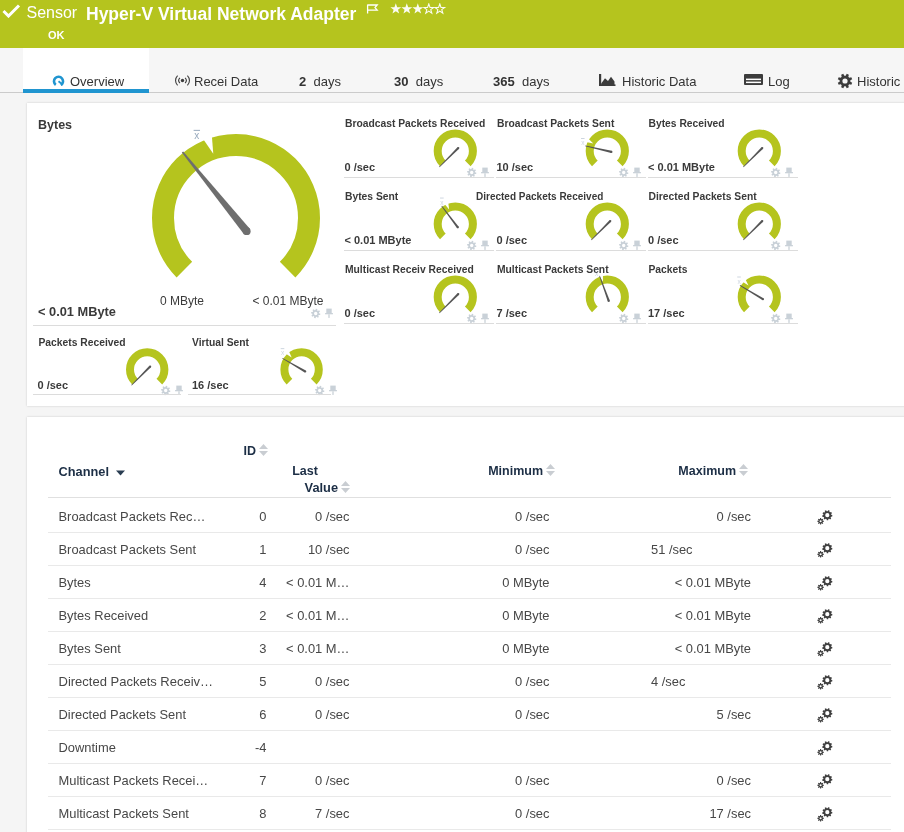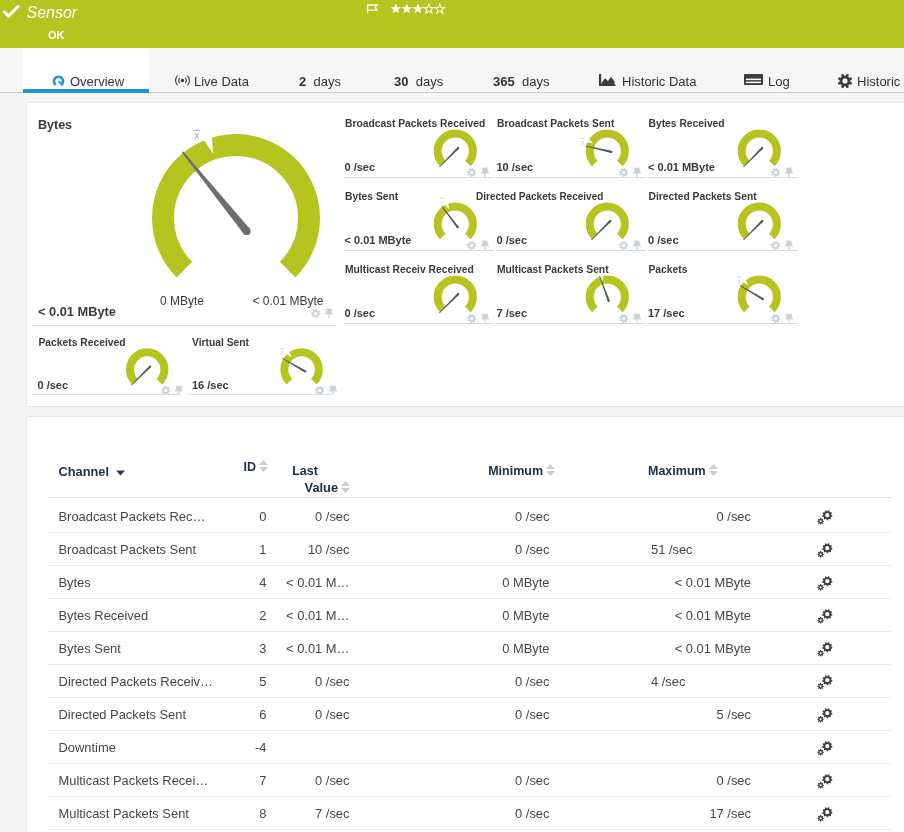--- a/index.html
+++ b/index.html
@@ -3,21 +3,22 @@
 *{margin:0;padding:0;box-sizing:border-box}
 html,body{width:904px;height:832px;overflow:hidden;background:#f5f5f5;font-family:"Liberation Sans",sans-serif}
 .abs{position:absolute}
 .b{font-weight:bold}
 </style></head><body>
 <div class="abs" style="left:0;top:0;width:904px;height:832px">
 <div class="abs" style="left:0;top:0;width:904px;height:48px;background:#b5c41e"></div>
 <svg class="abs" style="left:2px;top:4px" width="19" height="14" viewBox="0 0 19 14">
       <polyline points="1.5,7 6.5,12 17,1.5" fill="none" stroke="#ffffff" stroke-width="3"></polyline>
     </svg>
-<div class="abs" style="left:26.5px;top:4px;font-size:16px;font-style:italic;color:#fff">Sensor</div>
+<div class="abs" style="left:26.5px;top:4px;font-size:16px;color:#fff">Sensor</div>
+<div class="abs b" style="left:86px;top:3.5px;font-size:17.5px;color:#fff">Hyper-V Virtual Network Adapter</div>
 <svg class="abs" style="left:366px;top:4px" width="13" height="10" viewBox="0 0 13 10">
       <path d="M1.6 0.5 V9.5 M1.6 1 H11.2 L9 3.6 L11.2 6.2 H1.6" fill="none" stroke="#fff" stroke-width="1.3"></path>
     </svg>
 <svg class="abs" style="left:390px;top:3px" width="58" height="13" viewBox="0 0 58 13">
       <polygon points="5.8,0.3 4.45,4.14 0.38,4.24 3.61,6.71 2.45,10.61 5.8,8.3 9.15,10.61 7.99,6.71 11.22,4.24 7.15,4.14" fill="#ffffff" opacity="0.95"></polygon>
       <polygon points="16.8,0.3 15.45,4.14 11.38,4.24 14.61,6.71 13.45,10.61 16.8,8.3 20.15,10.61 18.99,6.71 22.22,4.24 18.15,4.14" fill="#ffffff" opacity="0.95"></polygon>
       <polygon points="27.8,0.3 26.45,4.14 22.38,4.24 25.61,6.71 24.45,10.61 27.8,8.3 31.15,10.61 29.99,6.71 33.22,4.24 29.15,4.14" fill="#ffffff" opacity="0.95"></polygon>
       <polygon points="38.8,0.9 37.6,4.34 33.95,4.42 36.85,6.63 35.8,10.13 38.8,8.05 41.8,10.13 40.75,6.63 43.65,4.42 40,4.34" fill="none" stroke="#ffffff" stroke-width="1.1" opacity="0.95"></polygon>
       <polygon points="49.8,0.9 48.6,4.34 44.95,4.42 47.85,6.63 46.8,10.13 49.8,8.05 52.8,10.13 51.75,6.63 54.65,4.42 51,4.34" fill="none" stroke="#ffffff" stroke-width="1.1" opacity="0.95"></polygon>
     </svg>
@@ -28,21 +29,21 @@
 <svg class="abs" style="left:51.5px;top:74.5px" width="14" height="11" viewBox="0 0 14 11">
       <path d="M 3.79 9.89 A 4.5 4.5 0 1 1 8.88 10.12" fill="none" stroke="#2095d0" stroke-width="2.6"></path>
       <line x1="6.5" y1="6.3" x2="10.9" y2="9.8" stroke="#2095d0" stroke-width="1.8"></line>
     </svg>
 <div class="abs" style="left:70px;top:74px;font-size:13px;color:#333">Overview</div>
 <svg class="abs" style="left:174px;top:74px" width="17" height="13" viewBox="0 0 17 13">
       <circle cx="8.5" cy="6.5" r="1.7" fill="#3c3c3c"></circle>
       <path d="M 5.9 3.9 A 3.7 3.7 0 0 0 5.9 9.1 M 11.1 3.9 A 3.7 3.7 0 0 1 11.1 9.1" fill="none" stroke="#3c3c3c" stroke-width="1.1"></path>
       <path d="M 3.6 1.6 A 6.9 6.9 0 0 0 3.6 11.4 M 13.4 1.6 A 6.9 6.9 0 0 1 13.4 11.4" fill="none" stroke="#3c3c3c" stroke-width="1.1"></path>
     </svg>
-<div class="abs" style="left:194px;top:74px;font-size:13px;color:#333">Live Data</div>
+<div class="abs" style="left:194px;top:74px;font-size:13px;color:#333">Recei Data</div>
 <div class="abs" style="left:299px;top:74px;font-size:13px;color:#333"><b>2</b>&nbsp; days</div>
 <div class="abs" style="left:394px;top:74px;font-size:13px;color:#333"><b>30</b>&nbsp; days</div>
 <div class="abs" style="left:493px;top:74px;font-size:13px;color:#333"><b>365</b>&nbsp; days</div>
 <svg class="abs" style="left:598.5px;top:73.5px" width="18" height="12" viewBox="0 0 18 12">
       <rect x="0" y="0" width="2.2" height="12" fill="#3c3c3c"></rect>
       <rect x="0" y="10.4" width="16.5" height="1.6" fill="#3c3c3c"></rect>
       <polygon points="2.2,11 2.2,9.5 6,4.2 9,7 12,2.8 15.5,7.5 15.5,11" fill="#3c3c3c"></polygon>
     </svg>
 <div class="abs" style="left:622px;top:74px;font-size:13px;color:#333">Historic Data</div>
 <svg class="abs" style="left:744px;top:74px" width="19" height="11" viewBox="0 0 19 11">
@@ -277,34 +278,34 @@
         <rect x="15.3" y="0.6" width="5.4" height="4.4"></rect>
         <rect x="14.1" y="5" width="7.8" height="1.3"></rect>
         <rect x="17.35" y="6.3" width="1.3" height="3.6"></rect>
       </g>
     </svg>
 <div class="abs" style="left:187.5px;top:394px;width:143.5px;height:1px;background:#dcdcdc"></div>
 <div class="abs" style="left:27px;top:417px;width:880px;height:420px;background:#fff;box-shadow:0 0 2px rgba(0,0,0,0.18)"></div>
 <div class="abs b" style="left:58.5px;top:464px;font-size:12.8px;color:#1c2e45">Channel <svg width="9" height="6" viewBox="0 0 9 6" style="margin-left:3px">
         <polygon points="0,0.5 9,0.5 4.5,5.5" fill="#2a3d52"></polygon>
       </svg></div>
-<div class="abs b" style="left:168px;top:460px;width:100px;text-align:right;font-size:12.5px;color:#1c2e45">ID<svg width="9" height="12" viewBox="0 0 9 12" style="vertical-align:-1px;margin-left:3px">
+<div class="abs b" style="left:168px;top:444px;width:100px;text-align:right;font-size:12.5px;color:#1c2e45">ID<svg width="9" height="12" viewBox="0 0 9 12" style="vertical-align:-1px;margin-left:3px">
         <polygon points="4.5,0 9,5 0,5" fill="#c9cdd2"></polygon>
         <polygon points="4.5,12 9,7 0,7" fill="#c9cdd2"></polygon>
       </svg></div>
 <div class="abs b" style="left:255px;top:464px;width:100px;text-align:center;font-size:12.5px;color:#1c2e45">Last</div>
 <div class="abs b" style="left:250px;top:479.5px;width:100px;text-align:right;font-size:12.8px;color:#1c2e45">Value<svg width="9" height="12" viewBox="0 0 9 12" style="vertical-align:-1px;margin-left:3px">
         <polygon points="4.5,0 9,5 0,5" fill="#c9cdd2"></polygon>
         <polygon points="4.5,12 9,7 0,7" fill="#c9cdd2"></polygon>
       </svg></div>
 <div class="abs b" style="left:455px;top:464px;width:100px;text-align:right;font-size:12.5px;color:#1c2e45">Minimum<svg width="9" height="12" viewBox="0 0 9 12" style="vertical-align:-1px;margin-left:3px">
         <polygon points="4.5,0 9,5 0,5" fill="#c9cdd2"></polygon>
         <polygon points="4.5,12 9,7 0,7" fill="#c9cdd2"></polygon>
       </svg></div>
-<div class="abs b" style="left:648px;top:464px;width:100px;text-align:left;font-size:12.5px;color:#1c2e45">Maximum<svg width="9" height="12" viewBox="0 0 9 12" style="vertical-align:-1px;margin-left:3px">
+<div class="abs b" style="left:648px;top:464px;width:100px;text-align:right;font-size:12.5px;color:#1c2e45">Maximum<svg width="9" height="12" viewBox="0 0 9 12" style="vertical-align:-1px;margin-left:3px">
         <polygon points="4.5,0 9,5 0,5" fill="#c9cdd2"></polygon>
         <polygon points="4.5,12 9,7 0,7" fill="#c9cdd2"></polygon>
       </svg></div>
 <div class="abs" style="left:48px;top:496.5px;width:843px;height:1.5px;background:#e0e0e0"></div>
 <div class="abs" style="left:58.5px;top:509px;font-size:12.9px;color:#474747">Broadcast Packets Rec…</div>
 <div class="abs" style="left:166.5px;top:509px;width:100px;text-align:right;font-size:12.9px;color:#474747">0</div>
 <div class="abs" style="left:249.5px;top:509px;width:100px;text-align:right;font-size:12.9px;color:#474747">0 /sec</div>
 <div class="abs" style="left:449.5px;top:509px;width:100px;text-align:right;font-size:12.9px;color:#474747">0 /sec</div>
 <div class="abs" style="left:651px;top:509px;width:100px;text-align:right;font-size:12.9px;color:#474747">0 /sec</div>
 <svg style="position:absolute;left:817px;top:510px" width="17" height="16" viewBox="0 0 17 16">

